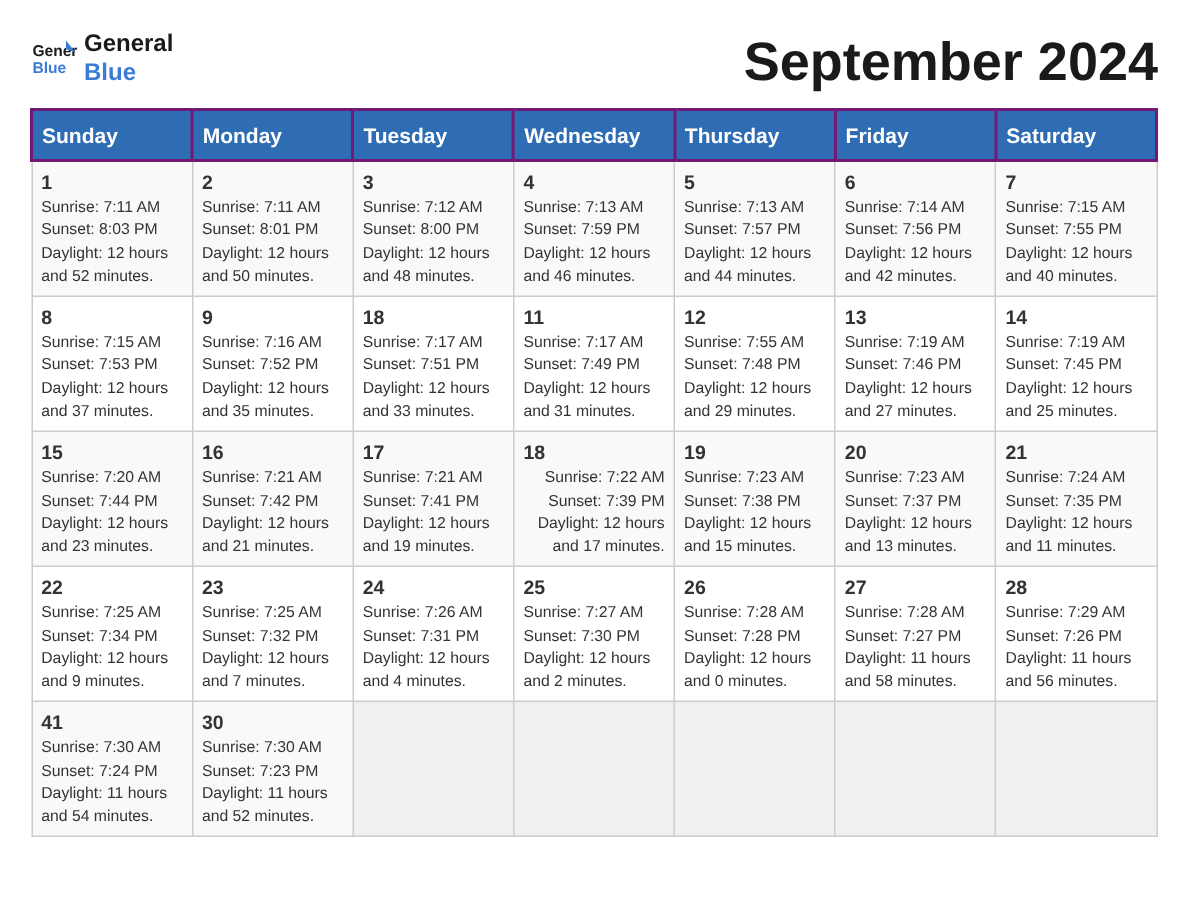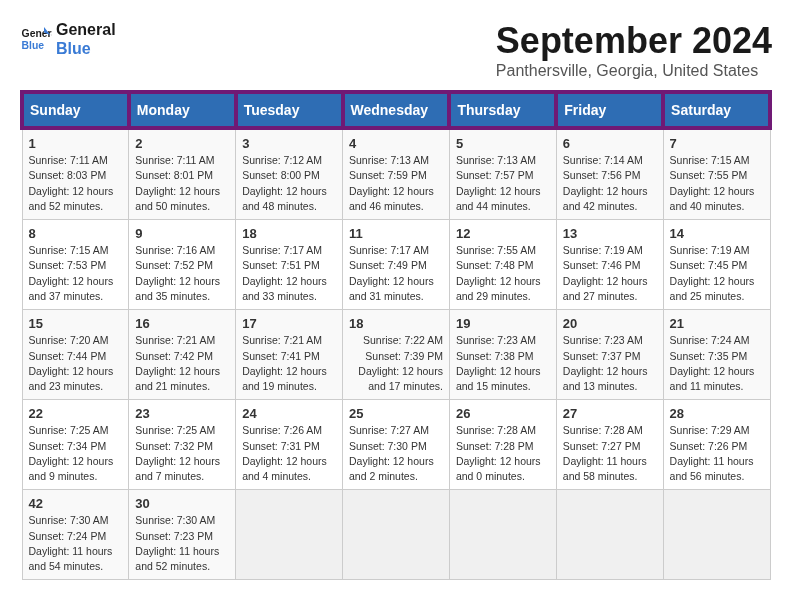--- a/index.html
+++ b/index.html
@@ -41,21 +41,21 @@
       border-collapse: collapse;
       font-size: 11px;
     }
     thead tr th {
       background-color: #2e6db4;
       color: #fff;
       padding: 8px 6px;
       text-align: left;
       font-size: 14px;
       font-weight: bold;
-      border: 4px solid #701a75;
+      border: 2px solid #701a75;
     }
     tbody tr td {
       border: 1px solid #ccc;
       vertical-align: top;
       padding: 5px 6px;
       height: 90px;
       width: 107px;
       color: #333;
       line-height: 1.4;
     }
@@ -88,21 +88,20 @@
       <text x="2" y="32" font-size="13" font-weight="bold" fill="#3a7bd5">Blue</text>
       <polygon points="30,5 38,15 30,12" fill="#3a7bd5"></polygon>
     </svg>
     <div style="display:flex;flex-direction:column;line-height:1.2;">
       <span style="font-size:16px;font-weight:bold;color:#1a1a1a;">General</span>
       <span style="font-size:16px;font-weight:bold;color:#3a7bd5;">Blue</span>
     </div>
   </div>
   <div class="title-area">
     <div class="calendar-title">September 2024</div>
-    <div class="calendar-subtitle">Panthersville, Georgia, United States</div>
   </div>
 </div>
 
 <table>
   <thead>
     <tr>
     <th>Sunday</th>
         <th>Monday</th>
         <th>Tuesday</th>
         <th>Wednesday</th>
@@ -368,21 +367,21 @@
             <div class="day-info" style="white-space: pre-line;">Sunrise: 7:29 AM
 Sunset: 7:26 PM
 Daylight: 11 hours
 and 56 minutes.</div>
           </div>
         </td>
       </tr>
       <tr>
         <td>
           <div class="cell-content">
-            <span class="day-number">42</span>
+            <span class="day-number">41</span>
             <div class="day-info" style="white-space: pre-line;">Sunrise: 7:30 AM
 Sunset: 7:24 PM
 Daylight: 11 hours
 and 54 minutes.</div>
           </div>
         </td>
         <td>
           <div class="cell-content">
             <span class="day-number">30</span>
             <div class="day-info" style="white-space: pre-line;">Sunrise: 7:30 AM

